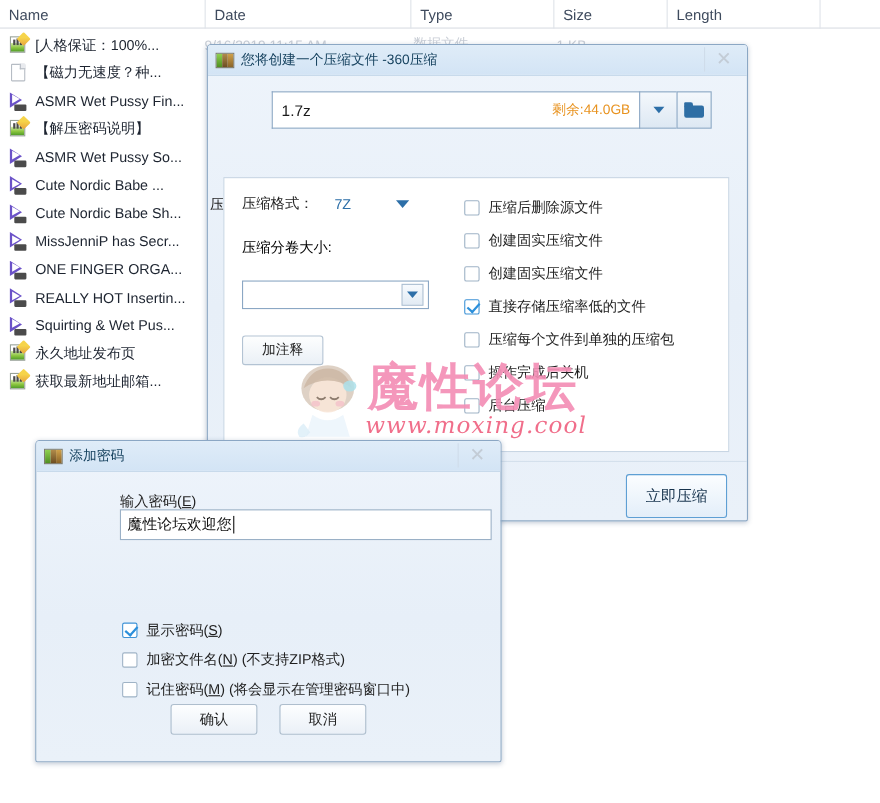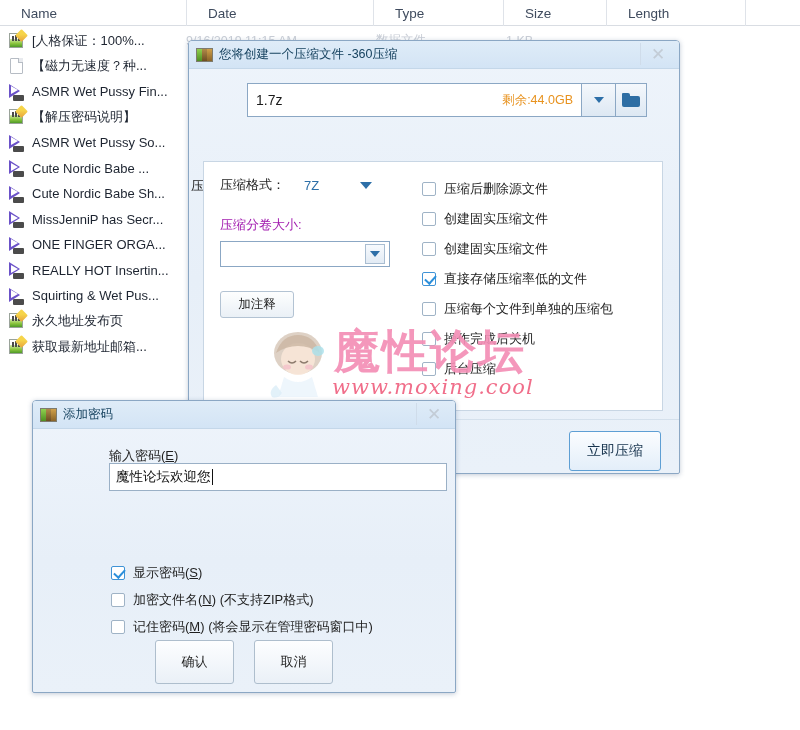--- a/index.html
+++ b/index.html
@@ -14,21 +14,21 @@
 
   
   .col-header {
     position: absolute; top: 0; left: 0; width: 800px; height: 26px;
     background: #ffffff;
     border-bottom: 1px solid #d9dde3;
   }
   .col-header .col {
     position: absolute; top: 0; height: 26px;
     font-size: 13.5px; color: #3f4b5e;
-    display: flex; align-items: center; padding-left: 21px;
+    display: flex; align-items: center; padding-left: 8px;
     border-left: 1px solid #dfe3e9;
   }
   .col.first { border-left: none; }
 
   
   .file-list { position: absolute; top: 28px; left: 0; width: 182px; }
   .file-row {
     height: 25.5px; display: flex; align-items: center;
     padding-left: 8px; gap: 7px;
     font-size: 13px; color: #1d2430;
@@ -164,21 +164,21 @@
   .group-box {
     position:absolute; left:14px; top:120px; width:460px; height:250px;
     background:#ffffff; border:1px solid #c8d6e4;
   }
   .gb-left { position:absolute; left:16px; top:14px; width:200px; }
   .sel-line { display:flex; align-items:center; margin-bottom:22px; }
   .sel-line .lbl { font-size:13px; color:#1f1f1f; width:84px; }
   .sel-line .val { font-size:13px; color:#2d6fa8; width:56px; }
   .sel-line .car { width:0;height:0;border-left:6px solid transparent;border-right:6px solid transparent;border-top:7px solid #2d6fa8; }
 
-  .vol-label { font-size:13px; color:#a21caf; margin-bottom:7px; }
+  .vol-label { font-size:13px; color:#000000; margin-bottom:21px; }
   .vol-select {
     width:170px; height:26px; background:#fff; border:1px solid #8ba7c4;
     display:flex; align-items:center; justify-content:flex-end; padding-right:4px;
   }
   .vol-select .btn {
     width:20px;height:20px; background:linear-gradient(#f7fafd,#e2ebf4);
     border:1px solid #a9bdd1; display:flex; align-items:center; justify-content:center;
   }
   .note-btn {
     margin-top:24px; width:74px; height:27px;
@@ -214,21 +214,21 @@
     position:absolute; left:76px; top:62px; width:338px; height:28px;
     background:#fff; border:1px solid #9ab0c6;
     display:flex; align-items:center; padding-left:6px;
     font-size:13.5px; color:#111;
   }
   .caret-bar { width:1px; height:16px; background:#111; margin-left:1px; }
   .pwd-checks { position:absolute; left:78px; top:158px; }
   .pwd-checks .chk-line { height:27px; }
   .pwd-buttons { position:absolute; left:0; right:0; top:239px; display:flex; justify-content:center; gap:20px; }
   .pwd-btn {
-    width:79px; height:44px;
+    width:79px; height:28px;
     background:linear-gradient(#fdfeff,#eaf0f7); border:1px solid #aebecd; border-radius:3px;
     display:flex; align-items:center; justify-content:center;
     font-size:13px; color:#1f1f1f;
   }
   .ul { text-decoration: underline; }
 
   
   .watermark { position:absolute; left:262px; top:325px; width:300px; height:80px; pointer-events:none; }
   .wm-text {
     position:absolute; left:72px; top:-4px;

